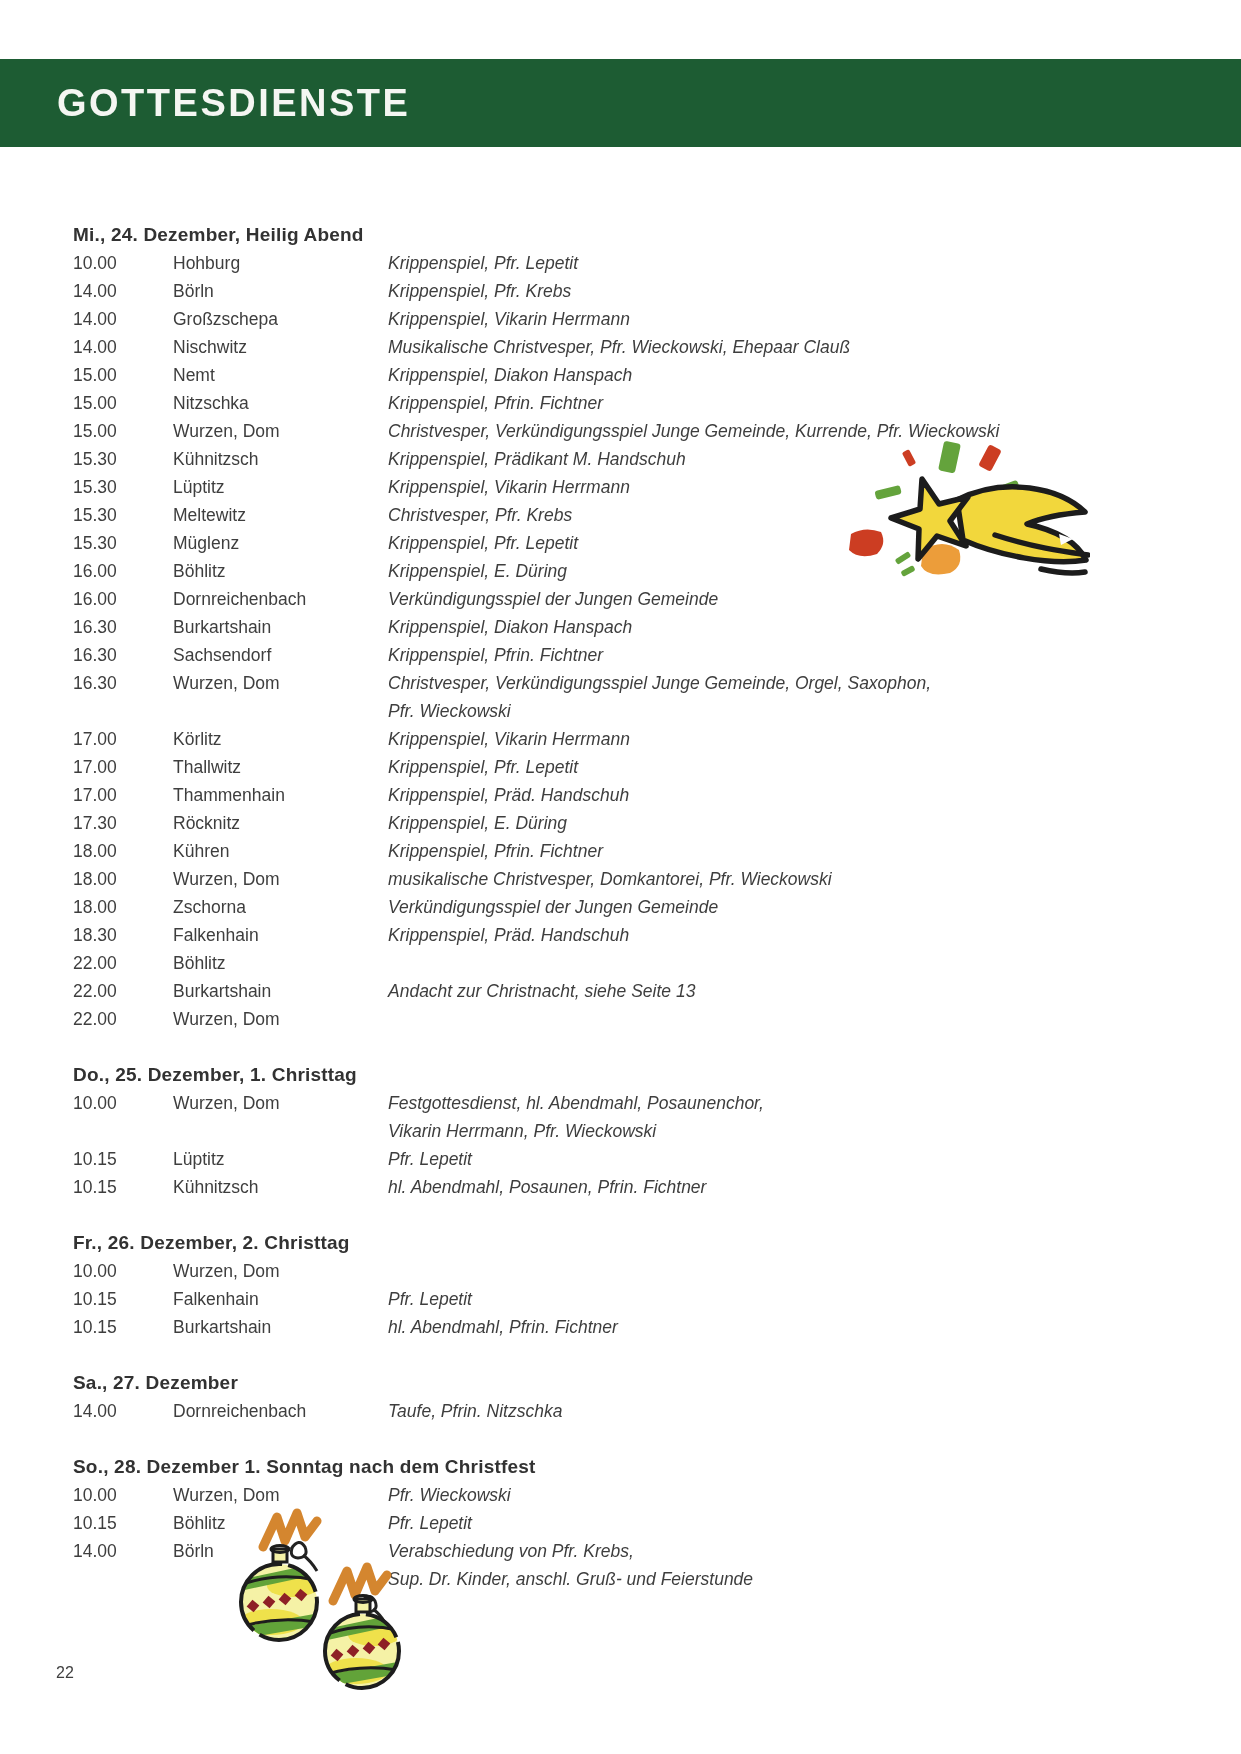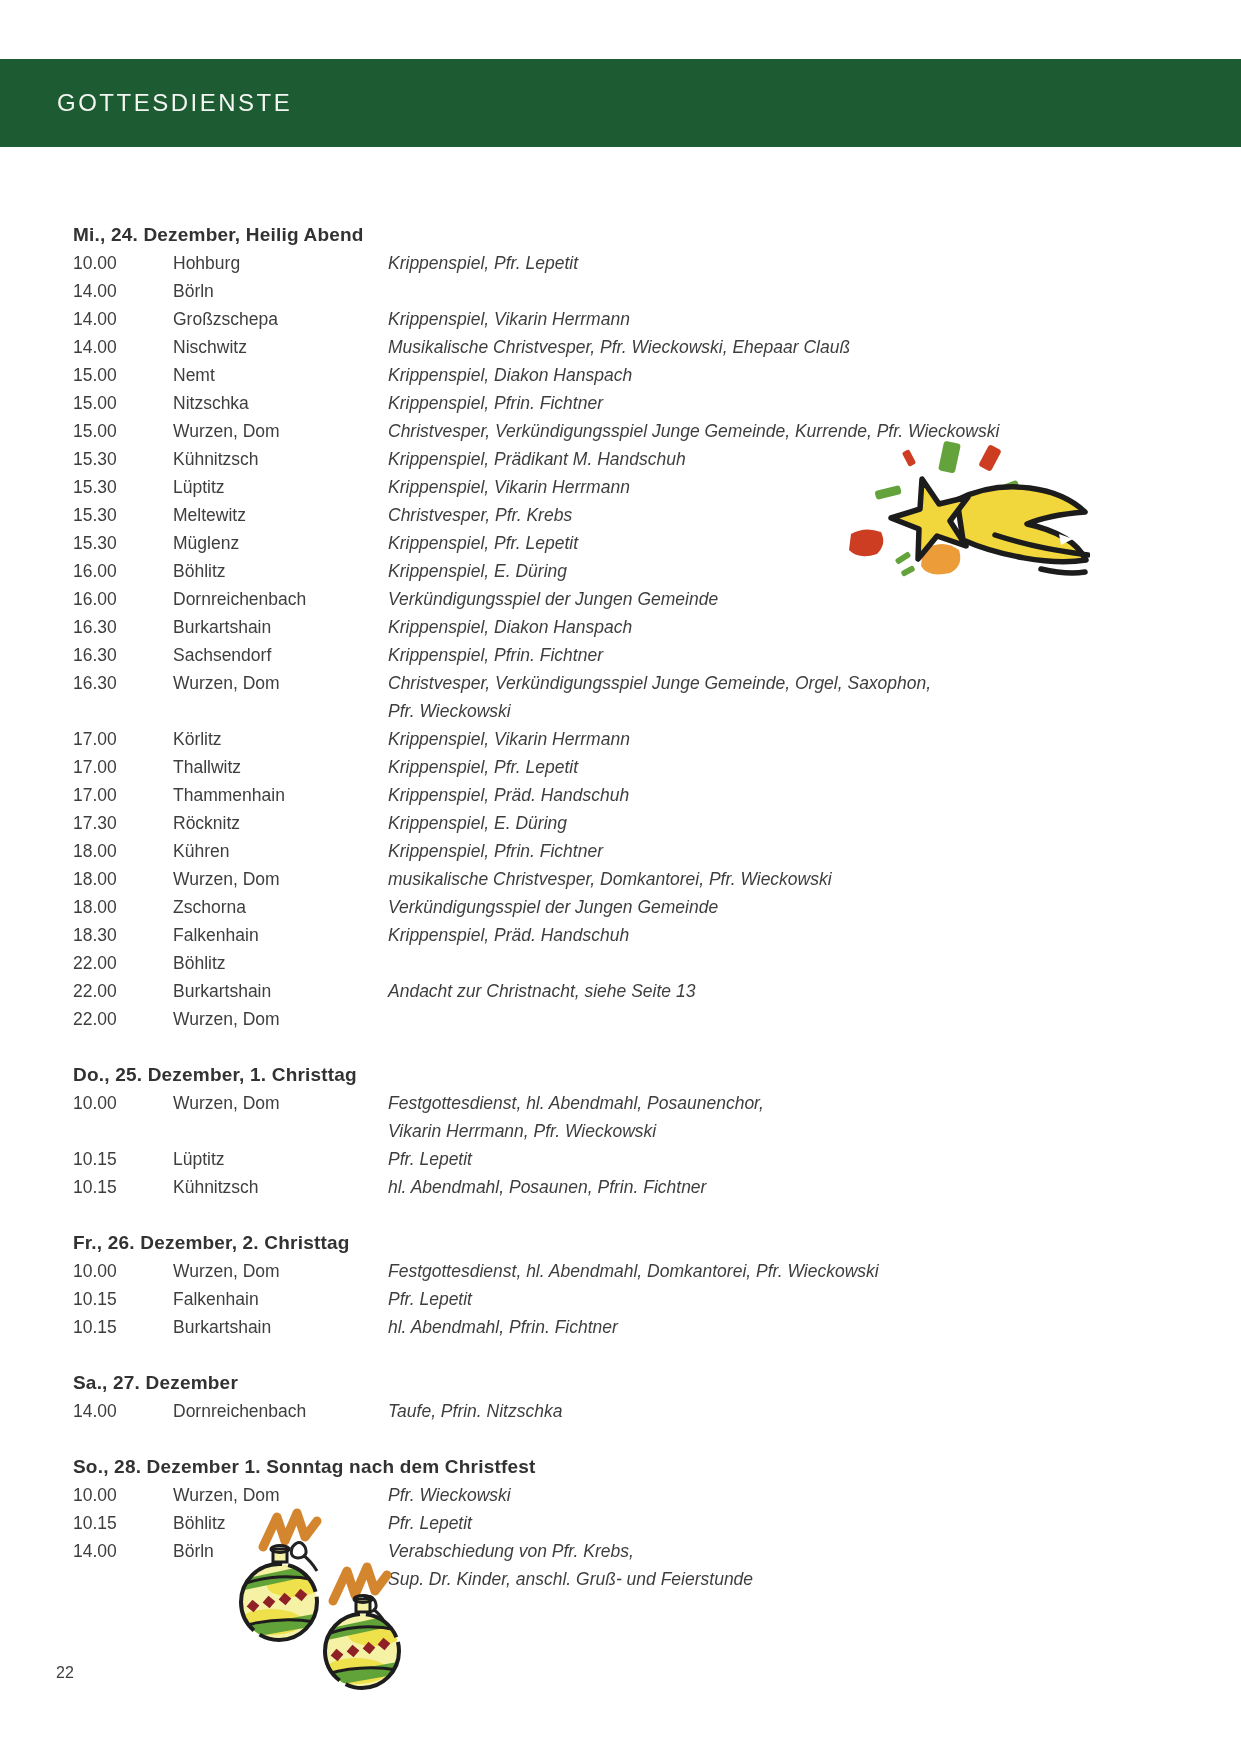--- a/index.html
+++ b/index.html
@@ -12,21 +12,21 @@
   .page{
     position:relative;width:1241px;height:1754px;background:#ffffff;
     overflow:hidden;margin:0 auto;
     font-family:"Liberation Sans",sans-serif;color:var(--body_text);
   }
   .header-bar{
     position:absolute;left:0;top:59px;width:1241px;height:88px;
     background:var(--header_bg);display:flex;align-items:center;
   }
   .page-title{
-    margin-left:57px;font-size:24px;font-weight:400;letter-spacing:2.5px;
+    margin-left:57px;font-size:38px;font-weight:700;letter-spacing:2.5px;
     color:var(--header_text);
   }
   .content{
     position:absolute;left:57px;top:221px;right:55px;
   }
   .service-section{margin:0 0 28px 16px;}
   .section-heading{
     margin:0;font-size:19px;font-weight:700;color:var(--heading_text);
     line-height:28px;letter-spacing:0.2px;
   }
@@ -56,20 +56,21 @@
       <section class="service-section">
         <h2 class="section-heading">Mi., 24. Dezember, Heilig Abend</h2>
         <div class="row">
           <div class="cell-time">10.00</div>
           <div class="cell-place">Hohburg</div>
           <div class="cell-desc">Krippenspiel, Pfr. Lepetit</div>
         </div>
         <div class="row">
           <div class="cell-time">14.00</div>
           <div class="cell-place">Börln</div>
+          <div class="cell-desc">Krippenspiel, Pfr. Krebs</div>
         </div>
         <div class="row">
           <div class="cell-time">14.00</div>
           <div class="cell-place">Großzschepa</div>
           <div class="cell-desc">Krippenspiel, Vikarin Herrmann</div>
         </div>
         <div class="row">
           <div class="cell-time">14.00</div>
           <div class="cell-place">Nischwitz</div>
           <div class="cell-desc">Musikalische Christvesper, Pfr. Wieckowski, Ehepaar Clauß</div>
@@ -206,21 +207,20 @@
           <div class="cell-time">10.15</div>
           <div class="cell-place">Kühnitzsch</div>
           <div class="cell-desc">hl. Abendmahl, Posaunen, Pfrin. Fichtner</div>
         </div>
       </section>
       <section class="service-section">
         <h2 class="section-heading">Fr., 26. Dezember, 2. Christtag</h2>
         <div class="row">
           <div class="cell-time">10.00</div>
           <div class="cell-place">Wurzen, Dom</div>
-          <div class="cell-desc">Festgottesdienst, hl. Abendmahl, Domkantorei, Pfr. Wieckowski</div>
         </div>
         <div class="row">
           <div class="cell-time">10.15</div>
           <div class="cell-place">Falkenhain</div>
           <div class="cell-desc">Pfr. Lepetit</div>
         </div>
         <div class="row">
           <div class="cell-time">10.15</div>
           <div class="cell-place">Burkartshain</div>
           <div class="cell-desc">hl. Abendmahl, Pfrin. Fichtner</div>

